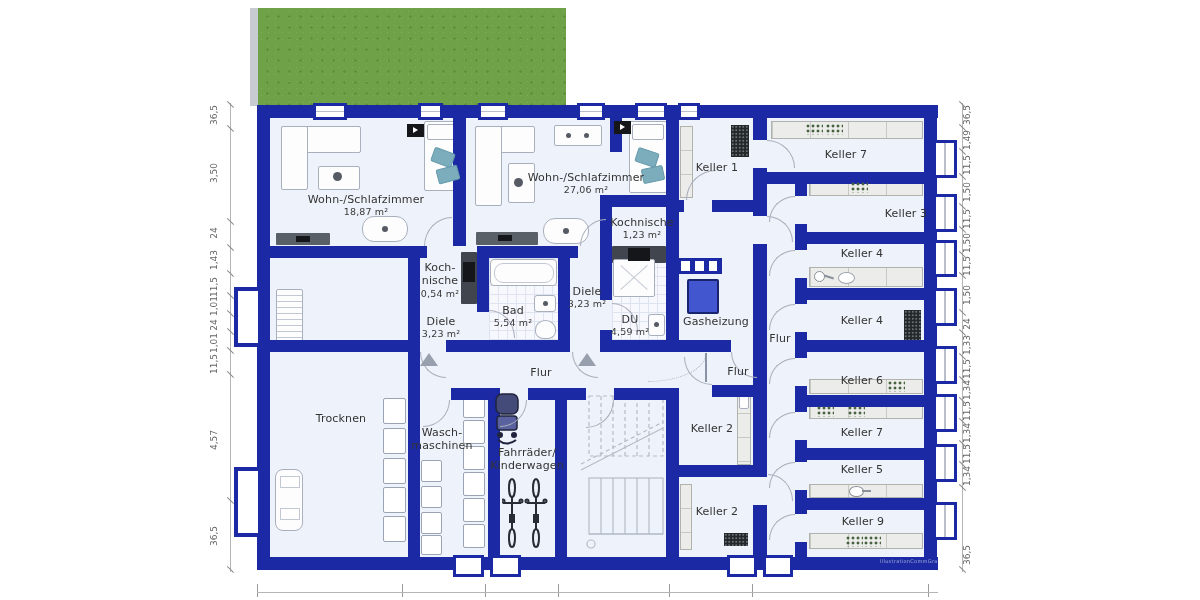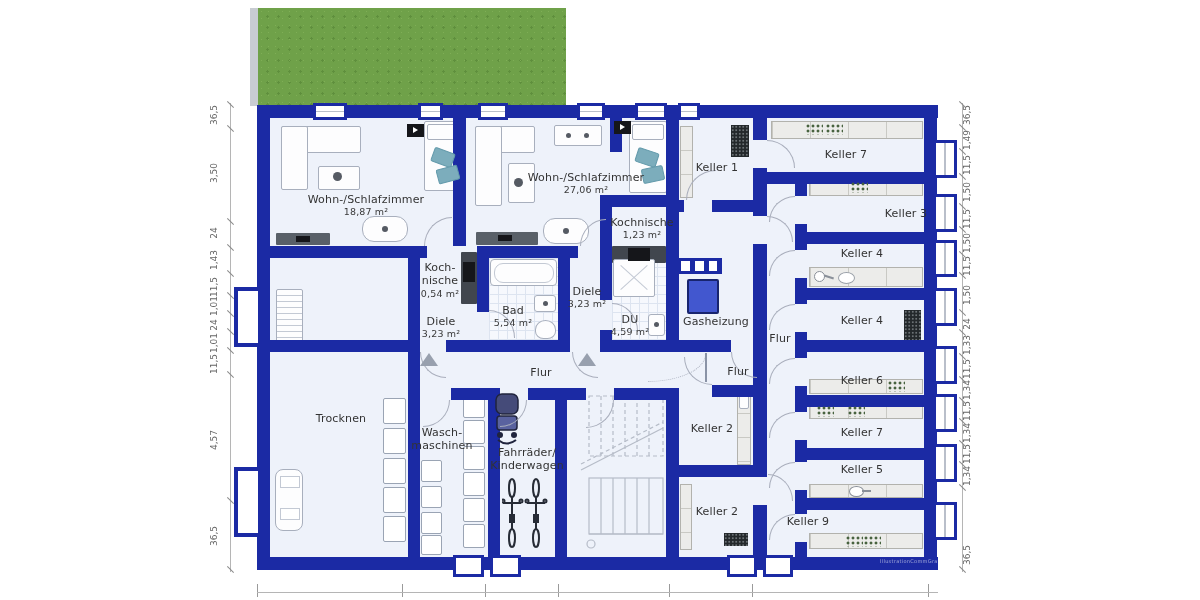--- a/index.html
+++ b/index.html
@@ -362,21 +362,21 @@
   <div class="lbl" style="left:738px;top:365px">Flur</div>
   <div class="lbl" style="left:780px;top:332px">Flur</div>
   <div class="lbl" style="left:717px;top:161px">Keller 1</div>
   <div class="lbl" style="left:846px;top:148px">Keller 7</div>
   <div class="lbl" style="left:906px;top:207px">Keller 3</div>
   <div class="lbl" style="left:862px;top:247px">Keller 4</div>
   <div class="lbl" style="left:862px;top:314px">Keller 4</div>
   <div class="lbl" style="left:862px;top:374px">Keller 6</div>
   <div class="lbl" style="left:862px;top:426px">Keller 7</div>
   <div class="lbl" style="left:862px;top:463px">Keller 5</div>
-  <div class="lbl" style="left:808px;top:515px">Keller 9</div>
+  <div class="lbl" style="left:863px;top:515px">Keller 9</div>
   <div class="lbl" style="left:717px;top:505px">Keller 2</div>
   <div class="lbl" style="left:712px;top:422px">Keller 2</div>
   <div class="wmk" style="left:880px;top:558px">IllustrationCommGrafik</div>
 
   <div class="line" style="left:230px;top:103px;width:1px;height:469px"></div>
   <div class="line" style="left:962px;top:103px;width:1px;height:469px"></div>
   <div class="line" style="left:257px;top:592px;width:681px;height:1px"></div>
 
   <div class="tick" style="left:226px;top:104px"></div>
     <div class="tick" style="left:226px;top:128px"></div>

